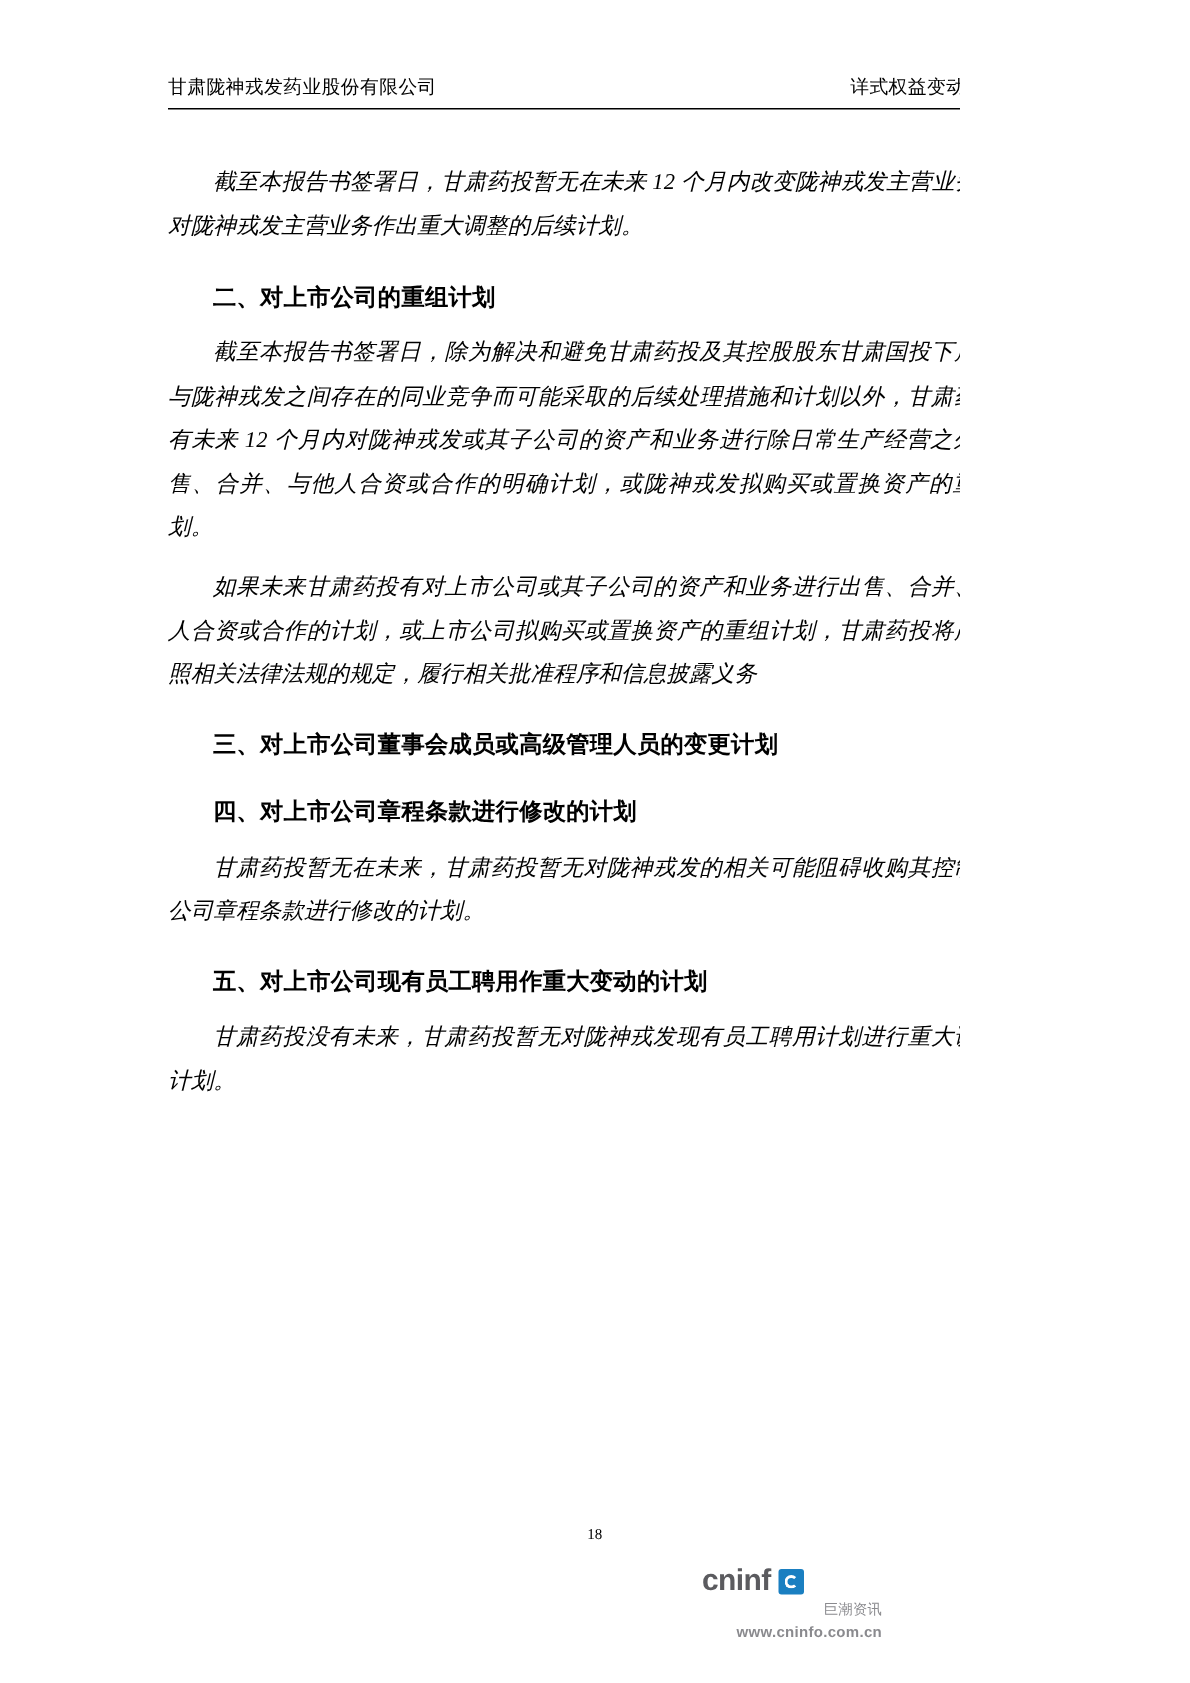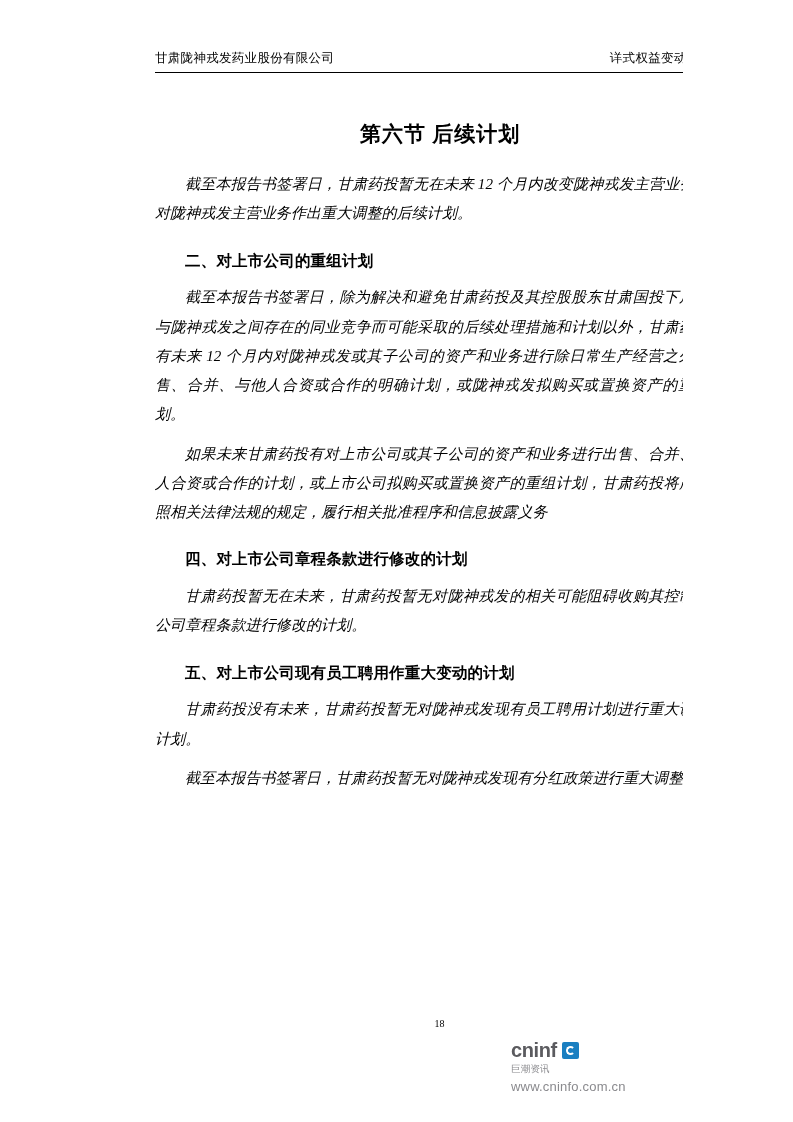--- a/index.html
+++ b/index.html
@@ -8,21 +8,20 @@
     background: #ffffff;
   }
   .page {
     position: relative;
     width: 640px;
     height: 1122px;
     background: #ffffff;
     font-family: "Liberation Serif", "DejaVu Serif", serif;
     color: #000000;
     overflow: hidden;
-    margin-left: 43px;
   }
   .header {
     position: absolute;
     left: 112px;
     top: 50px;
     width: 570px;
     display: flex;
     justify-content: space-between;
     align-items: flex-end;
     font-size: 12.5px;
@@ -70,21 +69,21 @@
     left: 0;
     top: 1018px;
     width: 793px;
     text-align: center;
     font-size: 10px;
   }
   .footer-logo {
     position: absolute;
     right: 52px;
     bottom: 28px;
-    text-align: left;
+    text-align: right;
     width: 120px;
   }
   .cninfo-row {
     display: flex;
     align-items: center;
     gap: 5px;
   }
   .cninfo-word {
     font-family: "Liberation Sans", sans-serif;
     font-size: 20px;
@@ -113,54 +112,54 @@
   }
   .cninfo-sub {
     font-family: "Liberation Sans", sans-serif;
     font-size: 9.5px;
     color: #8a8a8e;
     margin-top: 1px;
     letter-spacing: 0.2px;
   }
   .cninfo-url {
     font-family: "Liberation Sans", sans-serif;
-    font-size: 13px;
+    font-size: 10px;
     color: #8a8a8e;
     margin-top: 3px;
     letter-spacing: 0.2px;
+    font-weight: bold;
   }
 </style>
 </head>
 <body>
 
 <div class="page">
 
   <div class="header">
     <div class="left">甘肃陇神戎发药业股份有限公司</div>
     <div class="right">详式权益变动报告书</div>
   </div>
 
   <div class="content">
 
-    <div class="doc-title">第六节 后续计划</div>
 
     <p class="body">截至本报告书签署日，甘肃药投暂无在未来 12 个月内改变陇神戎发主营业务或者对陇神戎发主营业务作出重大调整的后续计划。</p>
 
     <div class="sec-heading">二、对上市公司的重组计划</div>
     <p class="body">截至本报告书签署日，除为解决和避免甘肃药投及其控股股东甘肃国投下属企业与陇神戎发之间存在的同业竞争而可能采取的后续处理措施和计划以外，甘肃药投没有未来 12 个月内对陇神戎发或其子公司的资产和业务进行除日常生产经营之外的出售、合并、与他人合资或合作的明确计划，或陇神戎发拟购买或置换资产的重组计划。</p>
     <p class="body">如果未来甘肃药投有对上市公司或其子公司的资产和业务进行出售、合并、与他人合资或合作的计划，或上市公司拟购买或置换资产的重组计划，甘肃药投将严格按照相关法律法规的规定，履行相关批准程序和信息披露义务</p>
 
+    <div class="sec-heading">三、对上市公司董事会成员或高级管理人员的变更计划</div>
 
     <div class="sec-heading">四、对上市公司章程条款进行修改的计划</div>
     <p class="body">甘肃药投暂无在未来，甘肃药投暂无对陇神戎发的相关可能阻碍收购其控制权的公司章程条款进行修改的计划。</p>
 
     <div class="sec-heading">五、对上市公司现有员工聘用作重大变动的计划</div>
     <p class="body">甘肃药投没有未来，甘肃药投暂无对陇神戎发现有员工聘用计划进行重大调整的计划。</p>
 
-    <p class="body">截至本报告书签署日，甘肃药投暂无对陇神戎发现有分红政策进行重大调整</p>
 
   </div>
 
   <div class="page-number">18</div>
 
   <div class="footer-logo">
     <div class="cninfo-row">
       <span class="cninfo-word">cninf</span>
       <span class="cninfo-mark"></span>
     </div>

